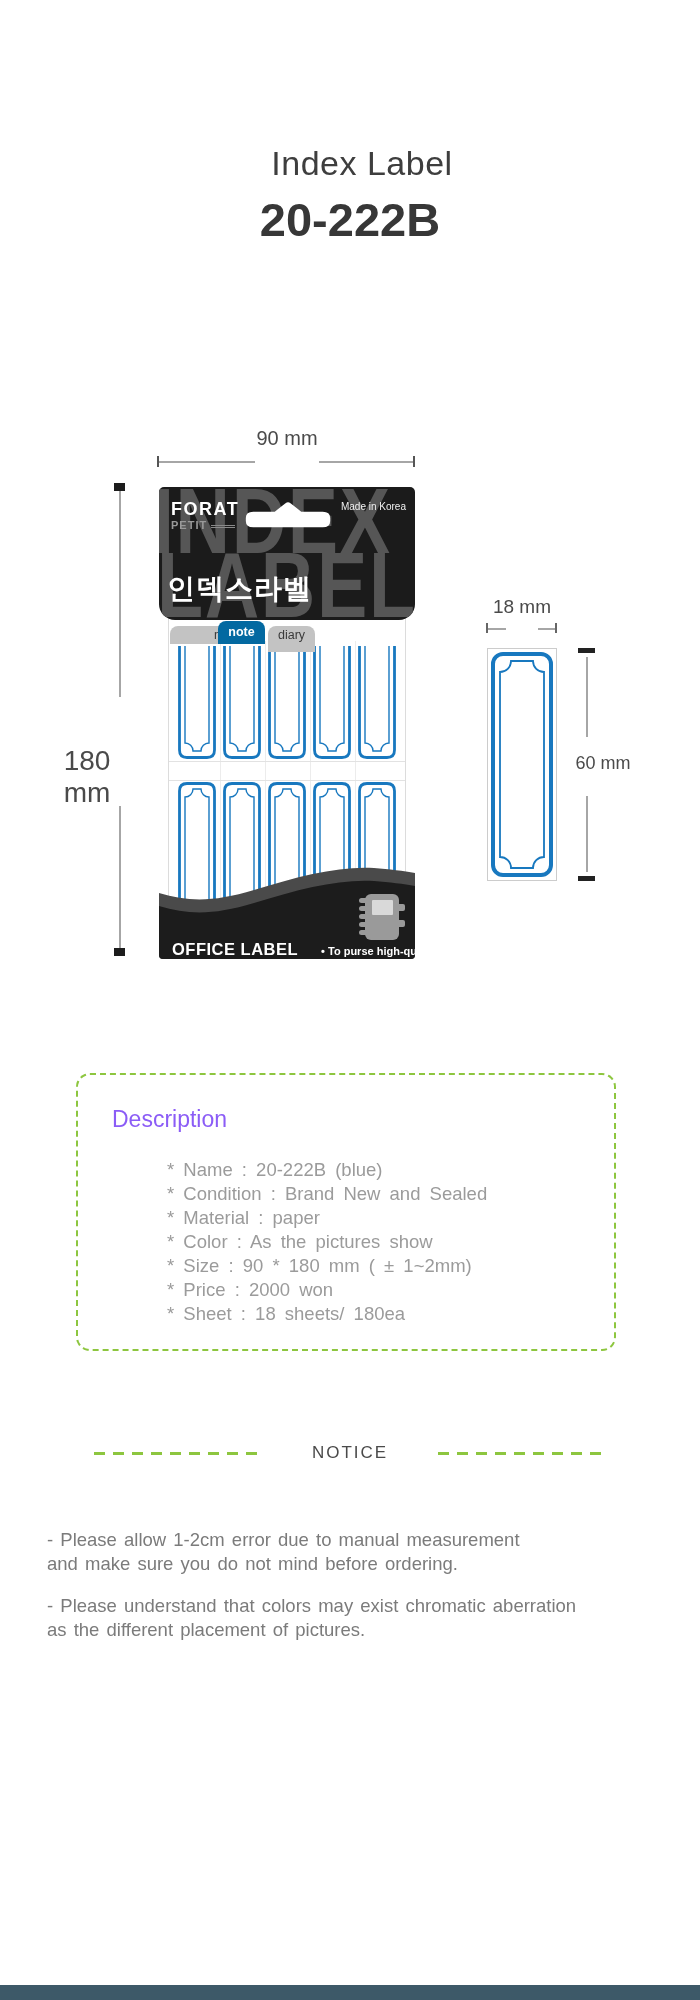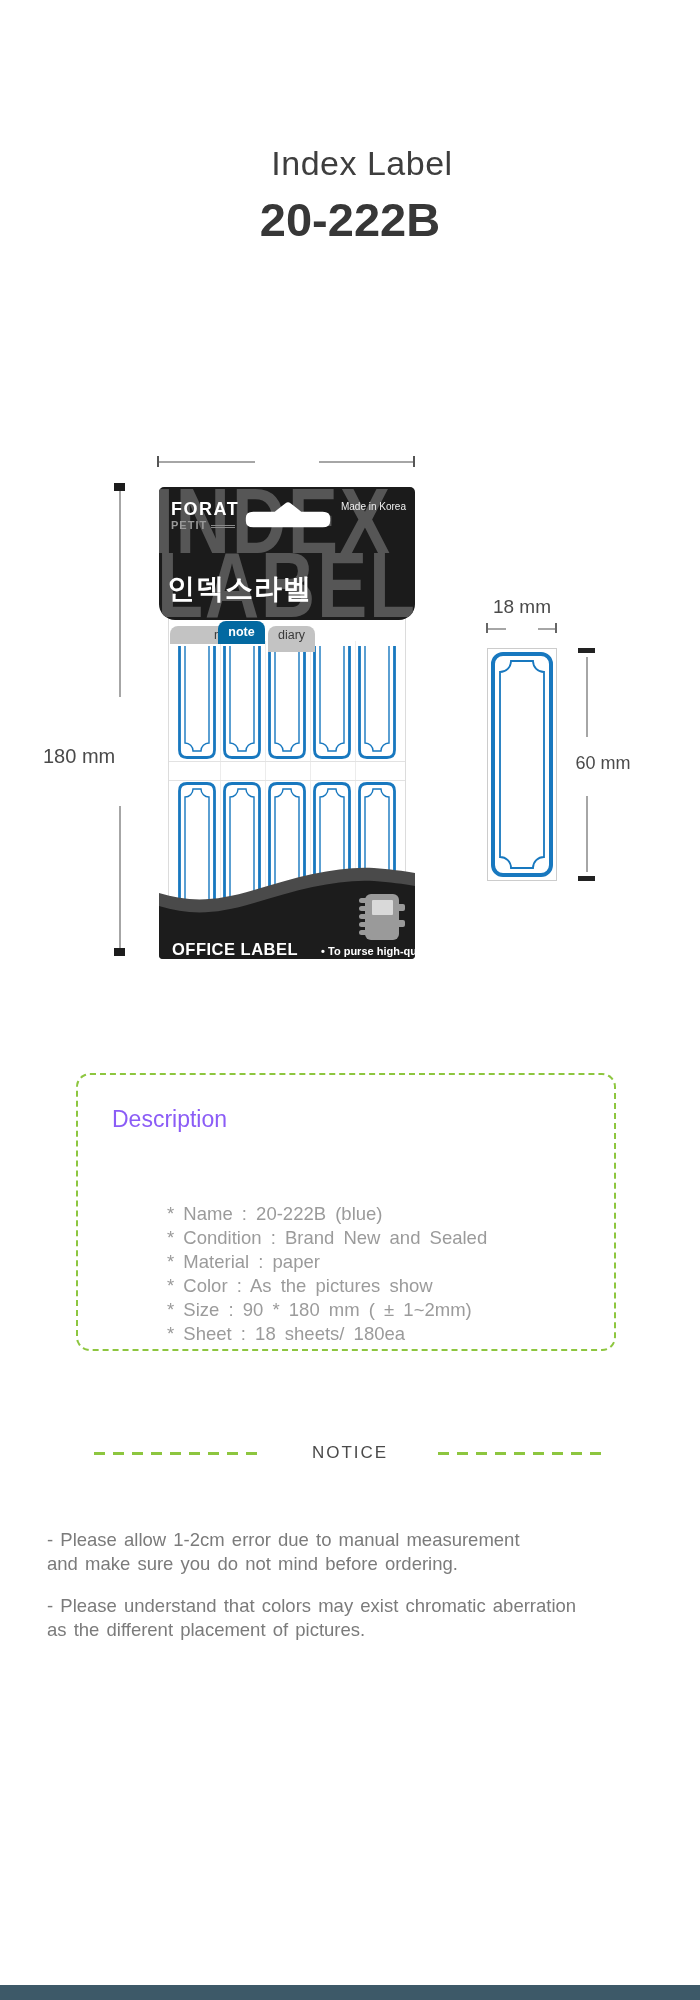--- a/index.html
+++ b/index.html
@@ -17,21 +17,21 @@
   .dimline { background: #a6a6a6; }
   #dim90-a { top: 461px; left: 158px; width: 97px; height: 2px; }
   #dim90-b { top: 461px; left: 319px; width: 96px; height: 2px; }
   #dim90-t1 { top: 456px; left: 157px; width: 2px; height: 11px; background: #555; }
   #dim90-t2 { top: 456px; left: 413px; width: 2px; height: 11px; background: #555; }
 
   #dim180-s1 { top: 491px; left: 119px; width: 2px; height: 206px; }
   #dim180-s2 { top: 806px; left: 119px; width: 2px; height: 142px; }
   #dim180-b1 { top: 483px; left: 114px; width: 11px; height: 8px; background: #1c1c1c; }
   #dim180-b2 { top: 948px; left: 114px; width: 11px; height: 8px; background: #1c1c1c; }
-  #dim180-label { top: 745px; left: 43px; width: 100px; text-align: left; font-size: 20px; }
+  #dim180-label { top: 745px; left: 37px; width: 100px; text-align: center; font-size: 28px; }
 
   #dim18-label { top: 596px; left: 479px; width: 86px; text-align: center; font-size: 19px; }
   #dim18-a { top: 628px; left: 487px; width: 19px; height: 2px; }
   #dim18-b2 { top: 628px; left: 538px; width: 19px; height: 2px; }
   #dim18-t1 { top: 623px; left: 486px; width: 2px; height: 10px; background: #666; }
   #dim18-t2 { top: 623px; left: 555px; width: 2px; height: 10px; background: #666; }
 
   #dim60-t1 { top: 648px; left: 578px; width: 17px; height: 5px; background: #222; }
   #dim60-t2 { top: 876px; left: 578px; width: 17px; height: 5px; background: #222; }
   #dim60-s1 { top: 657px; left: 586px; width: 2px; height: 80px; }
@@ -75,21 +75,21 @@
   .footer-tag { font-size: 11px; font-weight: bold; color: #fff; margin-left: 23px; }
   .notebook { position: absolute; left: 194px; top: 404px; z-index: 3; }
 
   .biglabel { top: 648px; left: 487px; }
 
   
   .descbox { top: 1073px; left: 76px; width: 540px; height: 278px;
              border: 2px dashed #8dc63f; border-radius: 14px; }
   .desc-heading { position: absolute; left: 34px; top: 31px; font-size: 23px; color: #8b5cf6; }
   .desc-items { position: absolute; left: 89px; top: 83px; font-size: 18.5px; color: #9b9b9b;
-                line-height: 24px; word-spacing: 4px; white-space: nowrap; margin-top: 44px; }
+                line-height: 24px; word-spacing: 4px; white-space: nowrap; }
 
   
   .notice-heading { top: 1443px; left: 0; width: 700px; text-align: center; font-size: 17px;
                     color: #4a4a4a; letter-spacing: 2px; }
   .notice-dash { top: 1452px; height: 2.5px;
                  background: repeating-linear-gradient(90deg, #8dc63f 0 11px, transparent 11px 19px); }
   #nd-left  { left: 94px;  width: 168px; }
   #nd-right { left: 438px; width: 168px; }
   .notice-body { top: 1528px; left: 47px; width: 640px; font-size: 18.5px; color: #7b7b7b;
                  line-height: 23.5px; word-spacing: 2px; }
@@ -98,20 +98,21 @@
   .bottom-bar { top: 1985px; left: 0; width: 700px; height: 15px; background: #3d5968; }
 </style>
 </head>
 <body>
 
 <div class="page">
 
   <div class="abs title1">Index Label</div>
   <div class="abs title2">20-222B</div>
 
+  <div class="abs dim-text" id="dim90-label">90 mm</div>
   <div class="abs dimline" id="dim90-a"></div>
   <div class="abs dimline" id="dim90-b"></div>
   <div class="abs" id="dim90-t1"></div>
   <div class="abs" id="dim90-t2"></div>
 
   <div class="abs dimline" id="dim180-s1"></div>
   <div class="abs dimline" id="dim180-s2"></div>
   <div class="abs" id="dim180-b1"></div>
   <div class="abs" id="dim180-b2"></div>
   <div class="abs dim-text" id="dim180-label">180 mm</div>
@@ -231,20 +232,21 @@
   <div class="abs dim-text" id="dim60-label">60 mm</div>
 
   <div class="abs descbox">
     <div class="desc-heading">Description</div>
     <div class="desc-items">
       <div>* Name : 20-222B (blue)</div>
       <div>* Condition : Brand New and Sealed</div>
       <div>* Material : paper</div>
       <div>* Color : As the pictures show</div>
       <div>* Size : 90 * 180 mm ( ± 1~2mm)</div>
+      <div>* Price : 2000 won</div>
       <div>* Sheet : 18 sheets/ 180ea</div>
     </div>
   </div>
 
   <div class="abs notice-heading">NOTICE</div>
   <div class="abs notice-dash" id="nd-left"></div>
   <div class="abs notice-dash" id="nd-right"></div>
 
   <div class="abs notice-body">
     <p class="notice-para">

